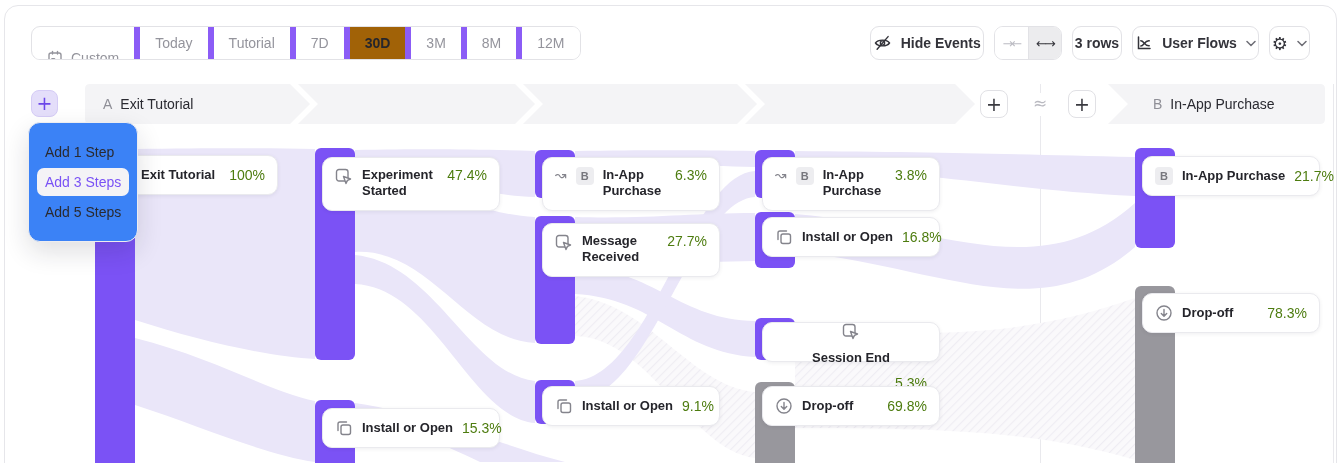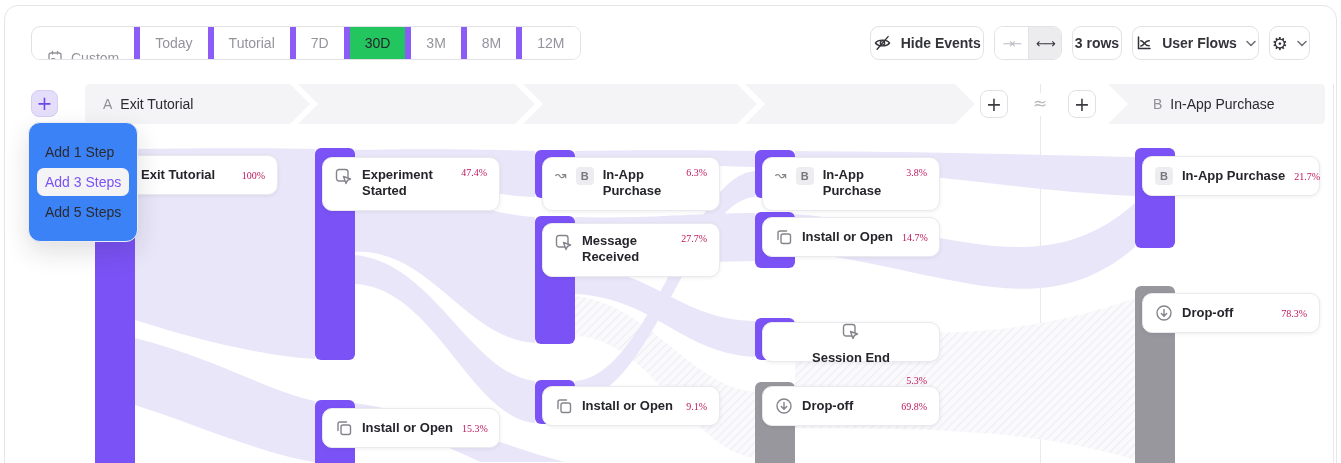--- a/index.html
+++ b/index.html
@@ -14,21 +14,21 @@
   .vdiv { position:absolute; width:1px; background:#e9e9ed; z-index:1; }
 
   
   .toolbar { position:absolute; left:0; top:26px; width:1341px; height:34px; z-index:6; }
   .date-group { position:absolute; left:31px; top:0; display:flex; height:34px;
     border:1px solid #e2e2e6; border-radius:9px; background:#fff; overflow:hidden; }
   .dbtn { display:flex; align-items:center; gap:8px; padding:0 15px; font-size:14px;
     color:#94949c; background:#fff; border:none; border-left:6px solid #8b5cf6;
     cursor:pointer; font-family:inherit; white-space:nowrap; }
   .dbtn:first-child { border-left:none;margin-top:30px; }
-  .dbtn.active { background:#22c55e; color:#26262c; font-weight:400; }
+  .dbtn.active { background:#a16207; color:#26262c; font-weight:700; }
 
   .right-group { position:absolute; right:31px; top:0; display:flex; gap:10px; height:34px; }
   .tbtn { display:flex; align-items:center; gap:9px; padding:0 2px; height:34px;
     border:1px solid #e2e2e6; border-radius:9px; background:#fff; font-size:14px;
     font-weight:600; color:#33333a; cursor:pointer; font-family:inherit; white-space:nowrap; }
   .pair { display:flex; height:34px; border:1px solid #e2e2e6; border-radius:9px;
     overflow:hidden; background:#fff; }
   .pbtn { width:33px; display:flex; align-items:center; justify-content:center;
     border:none; background:#fff; cursor:pointer; font-size:13px;
     font-family:"DejaVu Sans", sans-serif; letter-spacing:-2px; }
@@ -61,22 +61,22 @@
   .bar-purple { fill:var(--purple); }
   .bar-gray { fill:var(--gray-bar); }
 
   
   .card { position:absolute; background:#fff; border:1px solid #eaeaee; border-radius:10px;
     box-shadow:0 1px 4px rgba(20,20,40,.07); display:flex; align-items:center;
     padding:0 12px; gap:9px; z-index:4; cursor:pointer; }
   .card.two { align-items:flex-start; padding-top:9px; }
   .nlabel { font-size:13px; font-weight:700; color:#25252b; line-height:16px; white-space:nowrap; }
   .card.two .nlabel { white-space:normal; width:78px; }
-  .nval { margin-left:auto; font-family:Liberation Serif, serif; font-size:10px;
-    color:#be185d; white-space:nowrap; }
+  .nval { margin-left:auto; font-family:Liberation Sans, sans-serif; font-size:14px;
+    color:#4d7c0f; white-space:nowrap; }
   .nicon { flex:0 0 auto; display:flex; align-items:center; }
   .card.two .nicon { margin-top:1px; }
   .bbadge { flex:0 0 auto; width:18px; height:18px; border-radius:4px; background:#ededf0;
     color:#77777e; font-size:11px; font-weight:700; display:flex; align-items:center;
     justify-content:center; }
   .redir { font-family:"DejaVu Sans", sans-serif; color:#84848c; font-size:14px; line-height:14px; }
 
   
   .menu { position:absolute; left:28px; top:122px; width:110px; background:#3b82f6;
     border:1px solid #ededf0; border-radius:12px; padding:13px 8px;
@@ -276,21 +276,21 @@
   </div>
 
   <div class="card" style="left:762px; top:217px; width:178px; height:40px;">
     <span class="nicon">
       <svg class="ic" width="18" height="18" viewBox="0 0 18 18" fill="none" stroke="#84848c" stroke-width="1.4" stroke-linecap="round">
         <rect x="6" y="6" width="9.5" height="9.5" rx="2"></rect>
         <path d="M3 11.5 V5 A2 2 0 0 1 5 3 H11.5"></path>
       </svg>
     </span>
     <span class="nlabel">Install or Open</span>
-    <span class="nval">14.7%</span>
+    <span class="nval">16.8%</span>
   </div>
 
   <div class="card" style="left:762px; top:322px; width:178px; height:40px;flex-direction:column;">
     <span class="nicon">
       <svg class="ic" width="18" height="18" viewBox="0 0 18 18" fill="none" stroke="#84848c" stroke-width="1.4" stroke-linejoin="round">
         <rect x="1.5" y="1.5" width="11.5" height="11.5" rx="2.5"></rect>
         <path d="M8.5 8.5 L15.5 11 L12.4 12.4 L11 15.5 Z" fill="#fff"></path>
       </svg>
     </span>
     <span class="nlabel">Session End</span>

